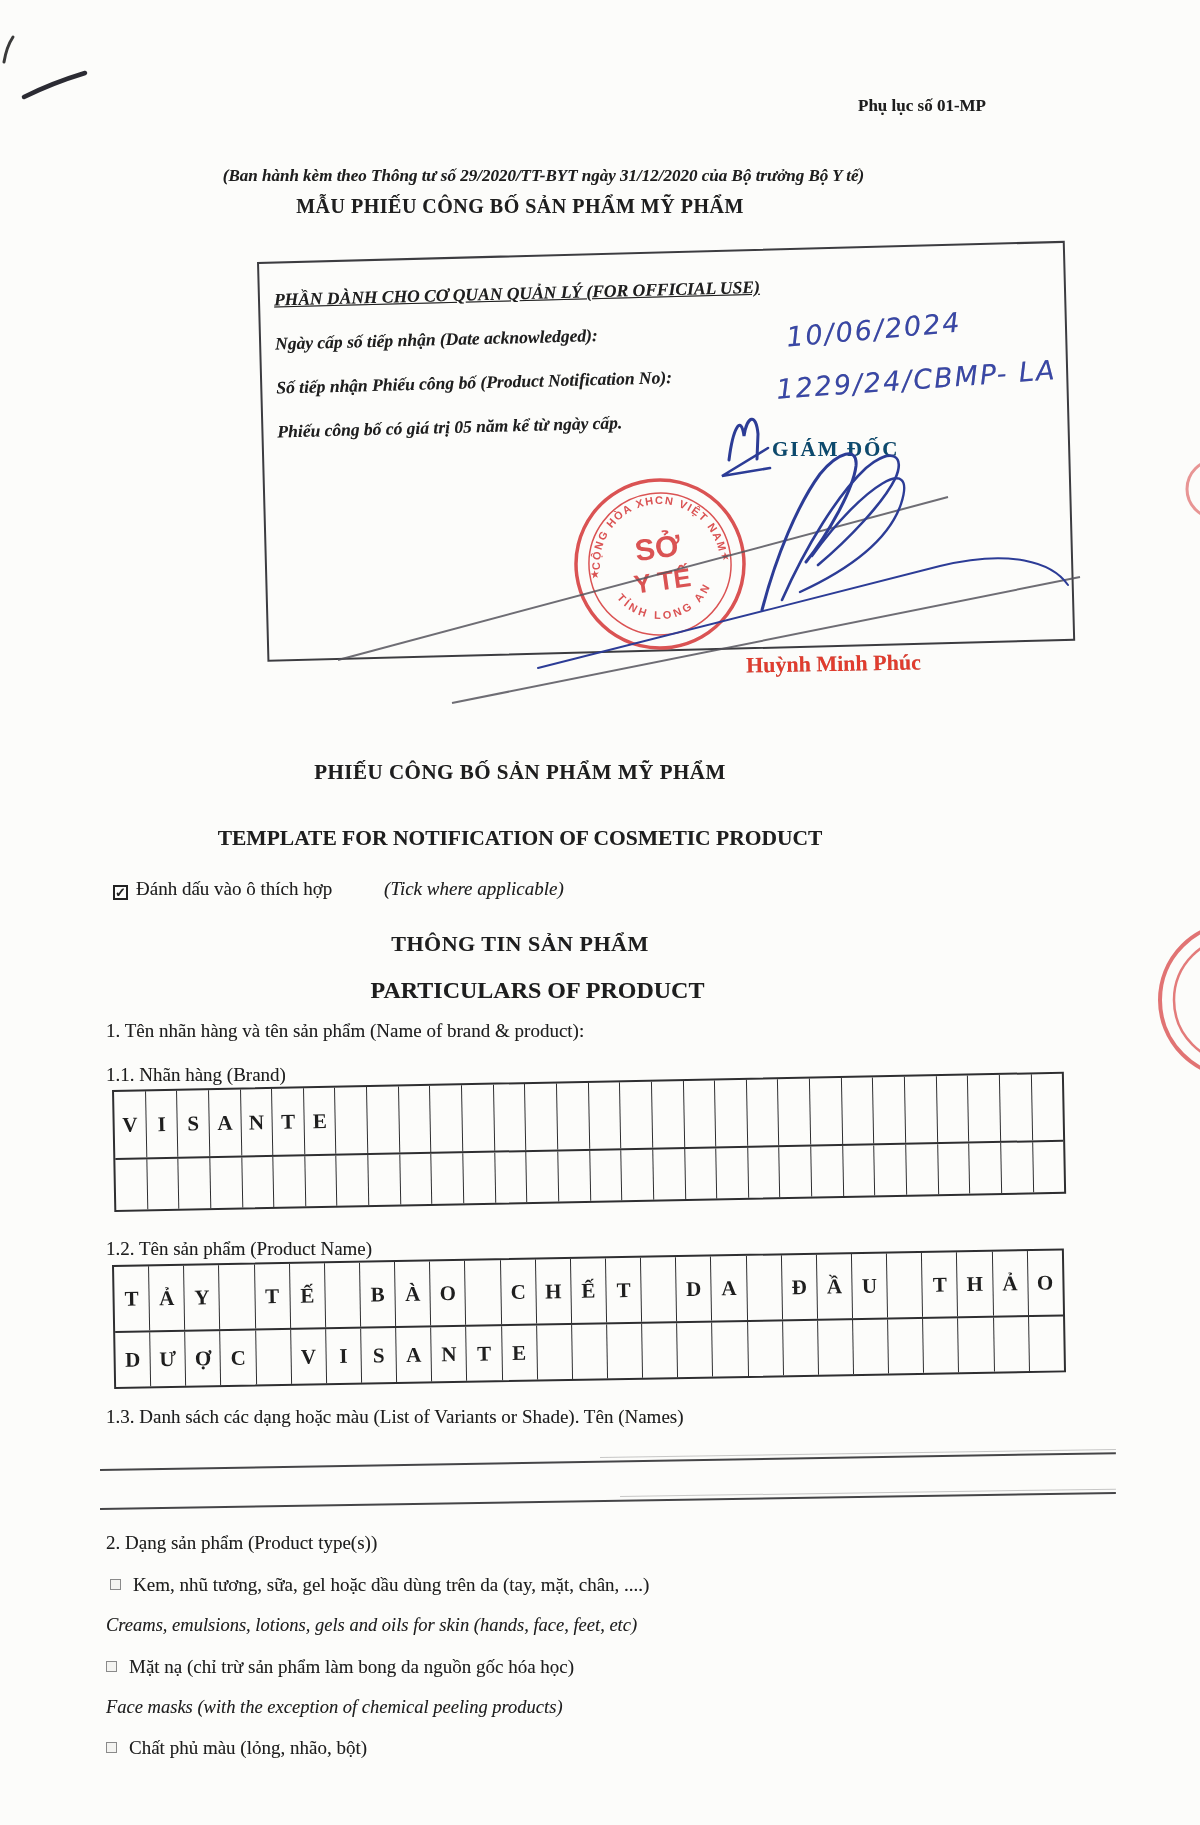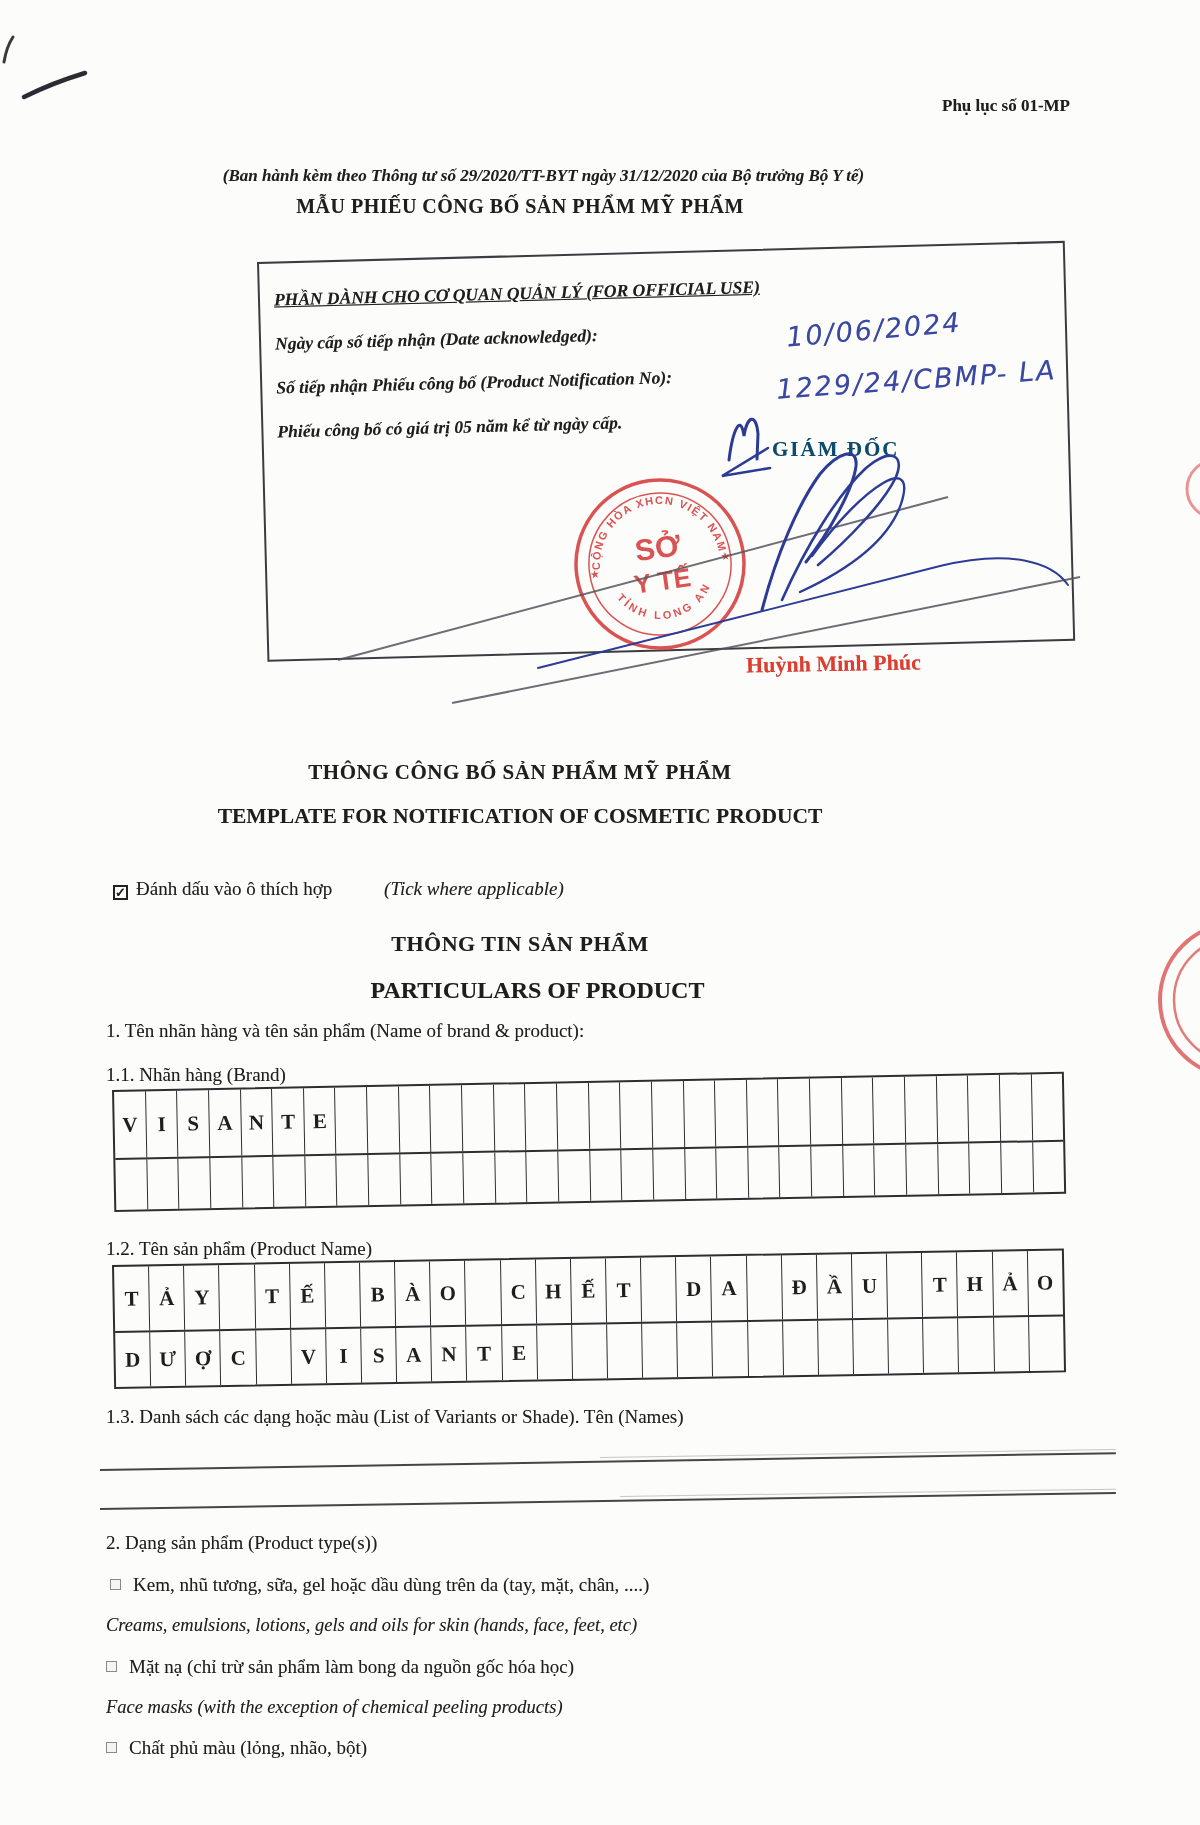--- a/index.html
+++ b/index.html
@@ -46,21 +46,21 @@
     background:#f4f4f1;vertical-align:1px;margin-right:12px;}
 
   .opt-vi{font-size:19px;}
   .opt-en{font-size:18.5px;font-style:italic;}
 </style>
 </head>
 <body>
 
 <div id="page">
 
-  <div class="t b" style="left:858px;top:96px;width:212px;text-align:right;font-size:17px;">Phụ lục số 01-MP</div>
+  <div class="t b" style="left:858px;top:96px;width:212px;font-size:17px;">Phụ lục số 01-MP</div>
   <div class="band b i" style="top:166px;font-size:17px;">(Ban hành kèm theo Thông tư số 29/2020/TT-BYT ngày 31/12/2020 của Bộ trưởng Bộ Y tế)</div>
   <div class="band b" style="top:195px;font-size:20px;letter-spacing:.5px;">MẪU PHIẾU CÔNG BỐ SẢN PHẨM MỸ PHẨM</div>
 
   <div id="official-box">
     <div class="line" style="top:26px;text-decoration:underline;">PHẦN DÀNH CHO CƠ QUAN QUẢN LÝ (FOR OFFICIAL USE)</div>
     <div class="line" style="top:70px;">Ngày cấp số tiếp nhận (Date acknowledged):</div>
     <div class="line" style="top:114px;">Số tiếp nhận Phiếu công bố (Product Notification No):</div>
     <div class="line" style="top:158px;">Phiếu công bố có giá trị 05 năm kể từ ngày cấp.</div>
   </div>
 
@@ -106,22 +106,22 @@
     <g fill="none" stroke="#2c3c96" stroke-linecap="round">
       <path d="M 729,460 C 733,428 741,414 744,436 C 747,416 756,412 758,434 L 757,459" stroke-width="3"></path>
       <path d="M 768,448 L 722,476 L 770,468" stroke-width="2.6"></path>
     </g>
 
     <circle cx="1216" cy="489" r="29" fill="none" stroke="#e27b7b" stroke-width="3" opacity=".8"></circle>
     <circle cx="1237" cy="1000" r="77" fill="none" stroke="#dc5a5a" stroke-width="4" opacity=".85"></circle>
     <circle cx="1237" cy="1000" r="63" fill="none" stroke="#dc5a5a" stroke-width="2.5" opacity=".8"></circle>
   </svg>
 
-  <div class="band b" style="top:760px;font-size:21px;letter-spacing:.5px;">THÔNG CÔNG BỐ SẢN PHẨM MỸ PHẨM</div>
-  <div class="band b" style="top:804px;font-size:21.5px;">TEMPLATE FOR NOTIFICATION OF COSMETIC PRODUCT</div>
+  <div class="band b" style="top:760px;font-size:21px;letter-spacing:.5px;">PHIẾU CÔNG BỐ SẢN PHẨM MỸ PHẨM</div>
+  <div class="band b" style="top:826px;font-size:21.5px;">TEMPLATE FOR NOTIFICATION OF COSMETIC PRODUCT</div>
 
   <div class="t" style="left:113px;top:856px;font-size:19px;margin-top:22px;">
     <span class="tickbox">✓</span><span>Đánh dấu vào ô thích hợp</span>&nbsp;<span class="i">(Tick where applicable)</span>
   </div>
 
   <div class="band b" style="top:931px;font-size:22px;letter-spacing:.5px;">THÔNG TIN SẢN PHẨM</div>
   <div class="band b" style="top:977px;font-size:24px;padding-left:35px;">PARTICULARS OF PRODUCT</div>
 
   <div class="t" style="left:106px;top:1020px;font-size:19px;">1. Tên nhãn hàng và tên sản phẩm (Name of brand &amp; product):</div>
   <div class="t" style="left:106px;top:1064px;font-size:19px;">1.1. Nhãn hàng (Brand)</div>

